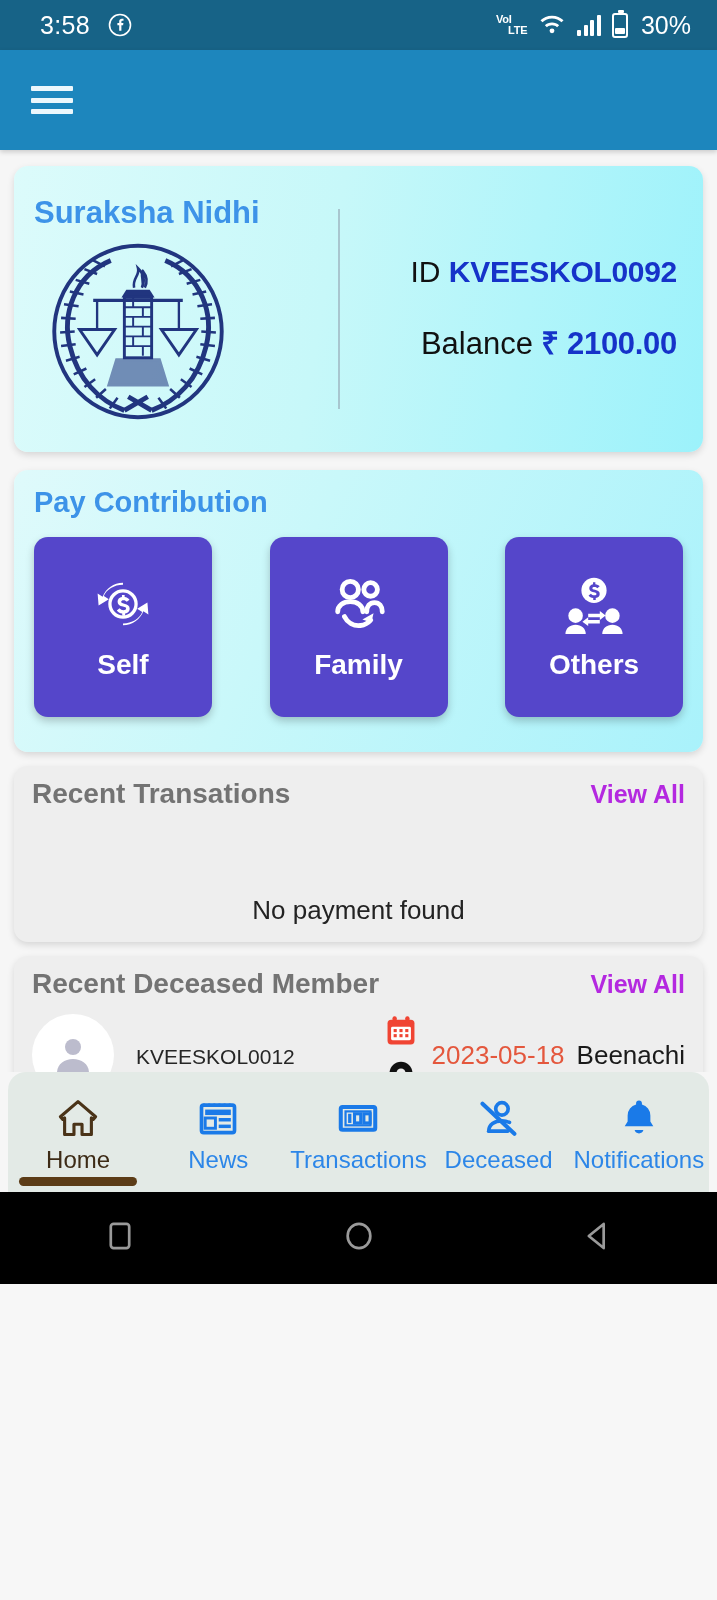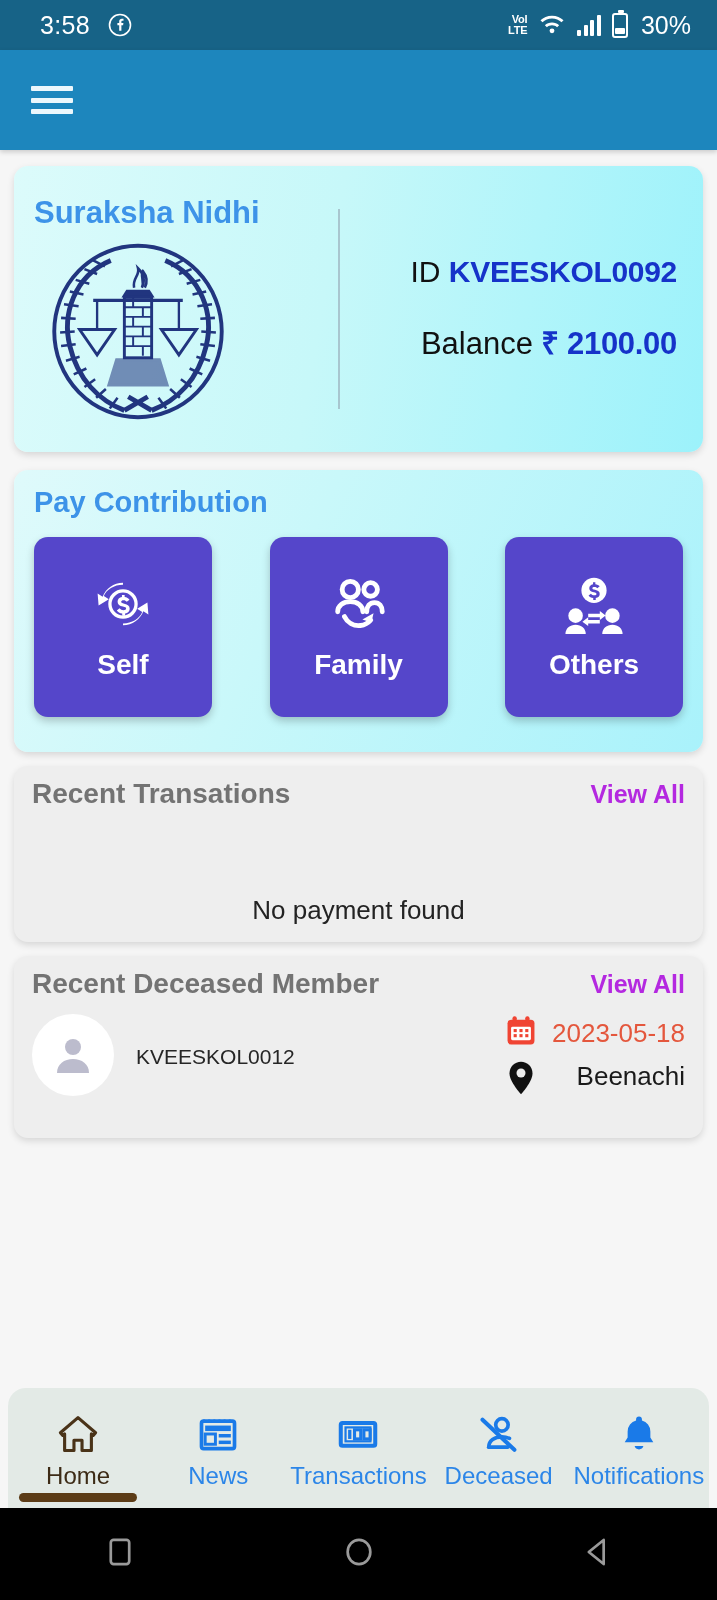--- a/index.html
+++ b/index.html
@@ -4,37 +4,37 @@
 <style>
   * { box-sizing: border-box; margin: 0; padding: 0; }
   html, body {
     width: 717px; height: 1600px;
     background: #f7f7f7;
     font-family: "Liberation Sans", sans-serif;
     overflow: hidden;
   }
   #app {
     position: relative;
-    width: 717px; height: 1600px;
+    width: 717px; height: 1284px;
     background: #f6f6f6;
     display: flex; flex-direction: column;
   }
 
   
   .statusbar {
     height: 50px; background: #176387;
     display: flex; align-items: center; justify-content: space-between;
     padding: 0 26px 0 40px; color: #ffffff;
     flex: 0 0 50px;
   }
   .sb-left { display: flex; align-items: center; gap: 18px; }
   .sb-time { font-size: 25px; letter-spacing: .3px; }
   .fb-icon { width: 24px; height: 24px; }
   .sb-right { display: flex; align-items: center; gap: 11px; }
-  .volte { display: flex; flex-direction: column; align-items: flex-end; line-height: 1; }
+  .volte { display: flex; flex-direction: column; align-items: center; line-height: 1; }
   .volte b { font-size: 11px; font-weight: bold; letter-spacing: -.2px; }
   .volte i { font-size: 11px; font-style: normal; font-weight: bold; letter-spacing: -.2px; padding-left: 28px; }
   .bars { display: flex; align-items: flex-end; gap: 2.5px; height: 22px; }
   .bars span { width: 4px; background: #fff; border-radius: 1px; }
   .bars span:nth-child(1){height:6px}
   .bars span:nth-child(2){height:11px}
   .bars span:nth-child(3){height:16px}
   .bars span:nth-child(4){height:21px}
   .batt { position: relative; width: 16px; height: 25px; border: 2.2px solid #fff; border-radius: 3px; }
   .batt::before { content:""; position:absolute; top:-5px; left:4px; width:6px; height:3px; background:#fff; border-radius:1px; }
@@ -114,21 +114,21 @@
   .avatar {
     width: 82px; height: 82px; border-radius: 50%; background: #ffffff;
     display: flex; align-items: center; justify-content: center; flex: 0 0 82px;
   }
   .avatar svg { width: 48px; height: 48px; fill: #bcbccd; }
   .dec-names { flex: 1; }
   .dec-name { font-size: 28px; font-weight: bold; color: #121212; letter-spacing: .2px; }
   .dec-id { font-size: 21px; color: #262626; margin-top: 4px; }
   .dec-meta { display: flex; align-items: center; gap: 14px; }
   .dec-icons { display: flex; flex-direction: column; gap: 12px; align-items: center; }
-  .dec-vals { display: flex; flex-direction: column; gap: 12px; align-items: flex-end; }
+  .dec-vals { display: flex; flex-direction: row; gap: 12px; align-items: flex-end; }
   .dec-date { font-size: 26px; color: #e4573d; }
   .dec-place { font-size: 26px; color: #1a1a1a; }
   .ic-cal { width: 34px; height: 34px; }
   .ic-pin { width: 30px; height: 36px; }
 
   
   .bottomnav {
     flex: 0 0 120px; margin: 0 8px;
     background: #e3eae6; border-radius: 18px 18px 0 0;
     display: flex; align-items: center; justify-content: space-around;

